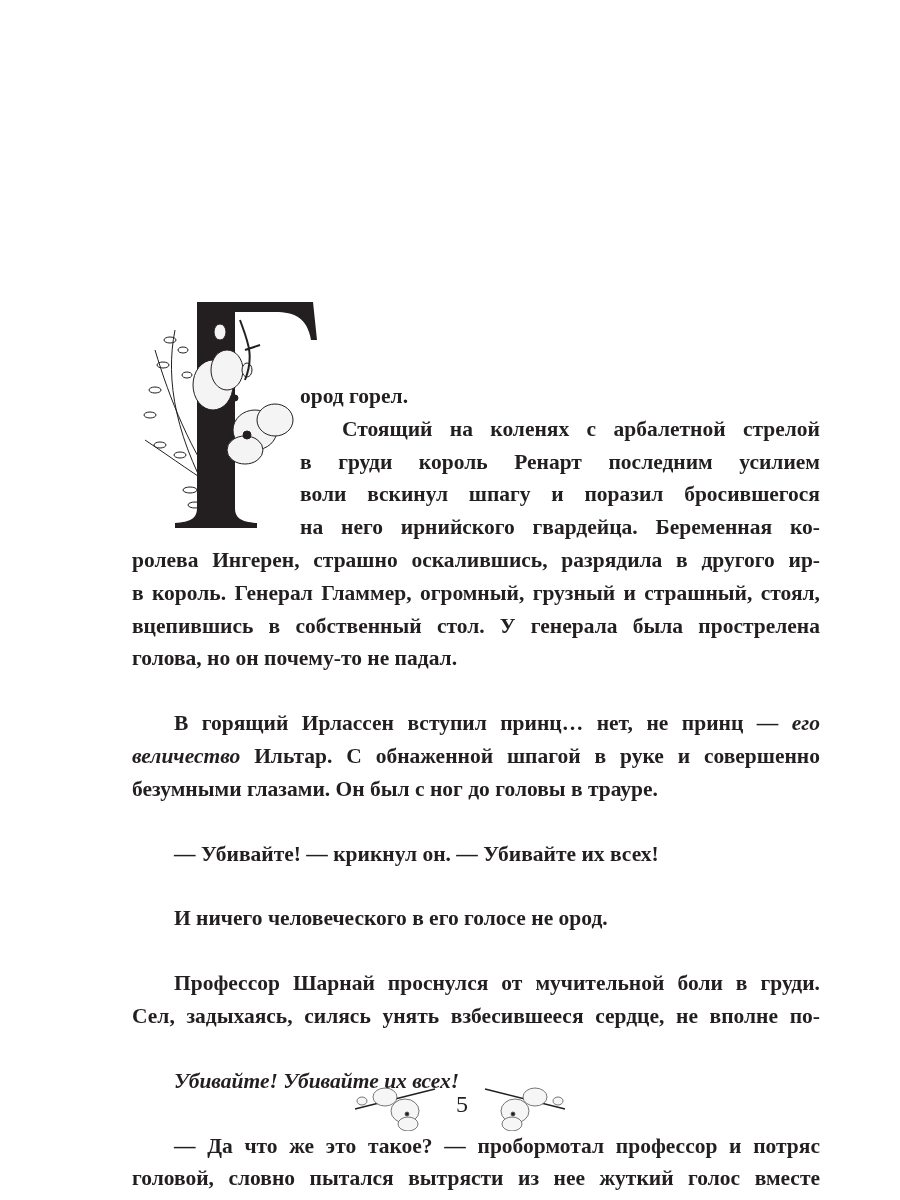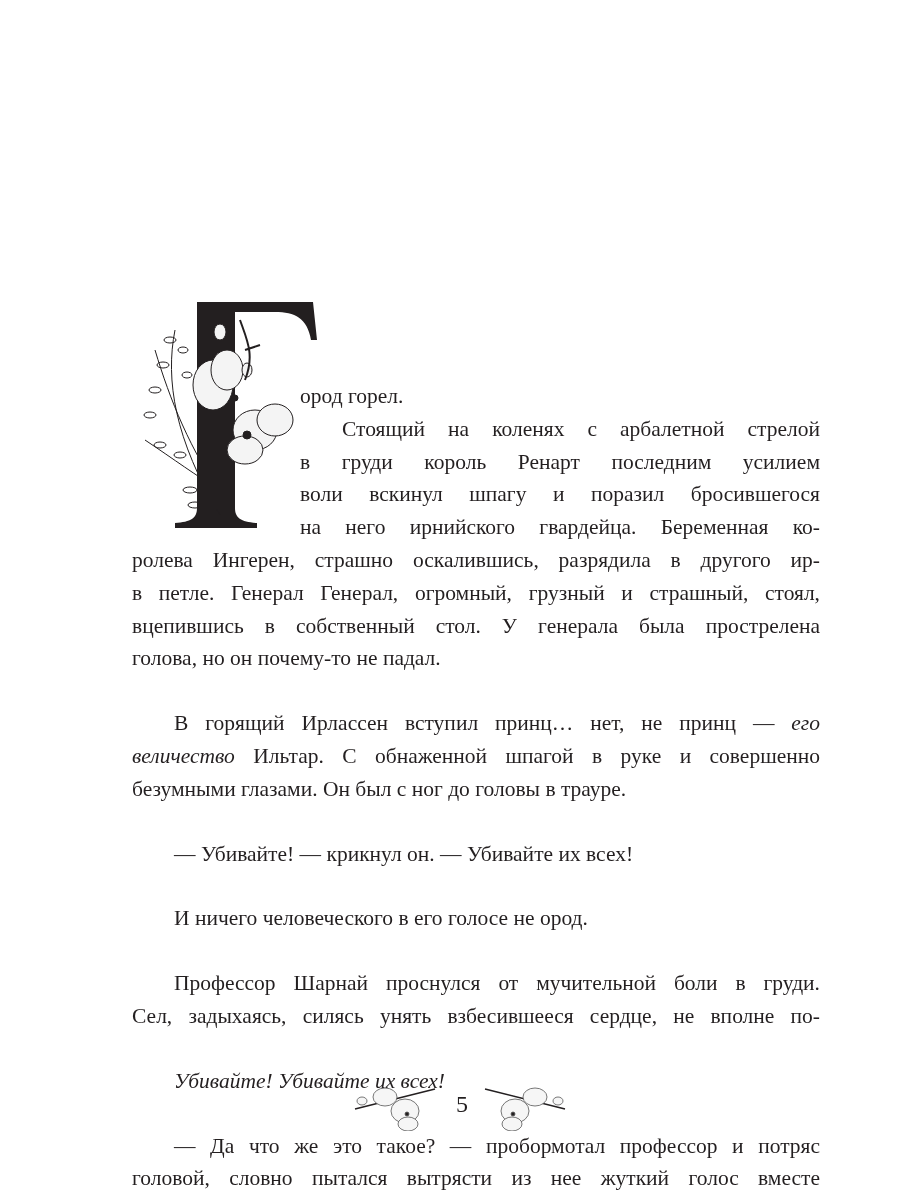--- a/index.html
+++ b/index.html
@@ -1,21 +1,21 @@
 <!DOCTYPE html>
 <html><head>
 <meta charset="utf-8">
 <style>
   html, body { margin:0; padding:0; background:#ffffff; }
   body { width:900px; height:1200px; position:relative; overflow:hidden;
          font-family:"Liberation Serif","DejaVu Serif",serif; color:#231f20; }
   .page { position:absolute; left:0; top:0; width:900px; height:1200px; }
   .dropcap { position:absolute; left:135px; top:290px; width:190px; height:240px; }
   .text { position:absolute; left:132px; top:380px; width:688px; font-size:21.5px; line-height:32.8px; }
-  .line { display:block; white-space:nowrap; text-align:justify; text-align-last:justify; height:32.8px; }
+  .line { display:block; white-space:nowrap; text-align:justify; text-align-last:justify; height:32.8px;font-weight:bold; }
   .line.last { text-align-last:left; }
   .indent { padding-left:42px;margin-top:32px; }
   .shift { padding-left:168px; }
   .it { font-style:italic; }
   .footer { position:absolute; left:350px; top:1075px; width:220px; height:60px; }
   .pnum { position:absolute; left:100px; top:16px; width:24px; text-align:center; font-size:24px; }
   .orn { position:absolute; top:4px; width:90px; height:52px; }
 </style>
 </head>
 <body>
@@ -57,21 +57,21 @@
     </svg>
   </div>
 
   <div class="text" id="body">
       <span class="line shift last"><span>ород горел.</span></span>
       <span class="line shift " style="padding-left: 210px;"><span>Стоящий на коленях с арбалетной стрелой</span></span>
       <span class="line shift"><span>в груди король Ренарт последним усилием</span></span>
       <span class="line shift"><span>воли вскинул шпагу и поразил бросившегося</span></span>
       <span class="line shift"><span>на него ирнийского гвардейца. Беременная ко-</span></span>
       <span class="line "><span>ролева Ингерен, страшно оскалившись, разрядила в другого ир-</span></span>
-      <span class="line "><span>в петле. Генерал Генерал, огромный, грузный и страшный, стоял,</span></span>
+      <span class="line "><span>в король. Генерал Гламмер, огромный, грузный и страшный, стоял,</span></span>
       <span class="line "><span>вцепившись в собственный стол. У генерала была прострелена</span></span>
       <span class="line last"><span>голова, но он почему-то не падал.</span></span>
       <span class="line indent"><span>В горящий Ирлассен вступил принц… нет, не принц —</span> <i>его</i></span>
       <span class="line "><i>величество</i> <span>Ильтар. С обнаженной шпагой в руке и совершенно</span></span>
       <span class="line last"><span>безумными глазами. Он был с ног до головы в трауре.</span></span>
       <span class="line indent last"><span>— Убивайте! — крикнул он. — Убивайте их всех!</span></span>
       <span class="line indent last"><span>И ничего человеческого в его голосе не ород.</span></span>
       <span class="line indent"><span>Профессор Шарнай проснулся от мучительной боли в груди.</span></span>
       <span class="line "><span>Сел, задыхаясь, силясь унять взбесившееся сердце, не вполне по-</span></span>
       <span class="line indent last it"><span>Убивайте! Убивайте их всех!</span></span>

